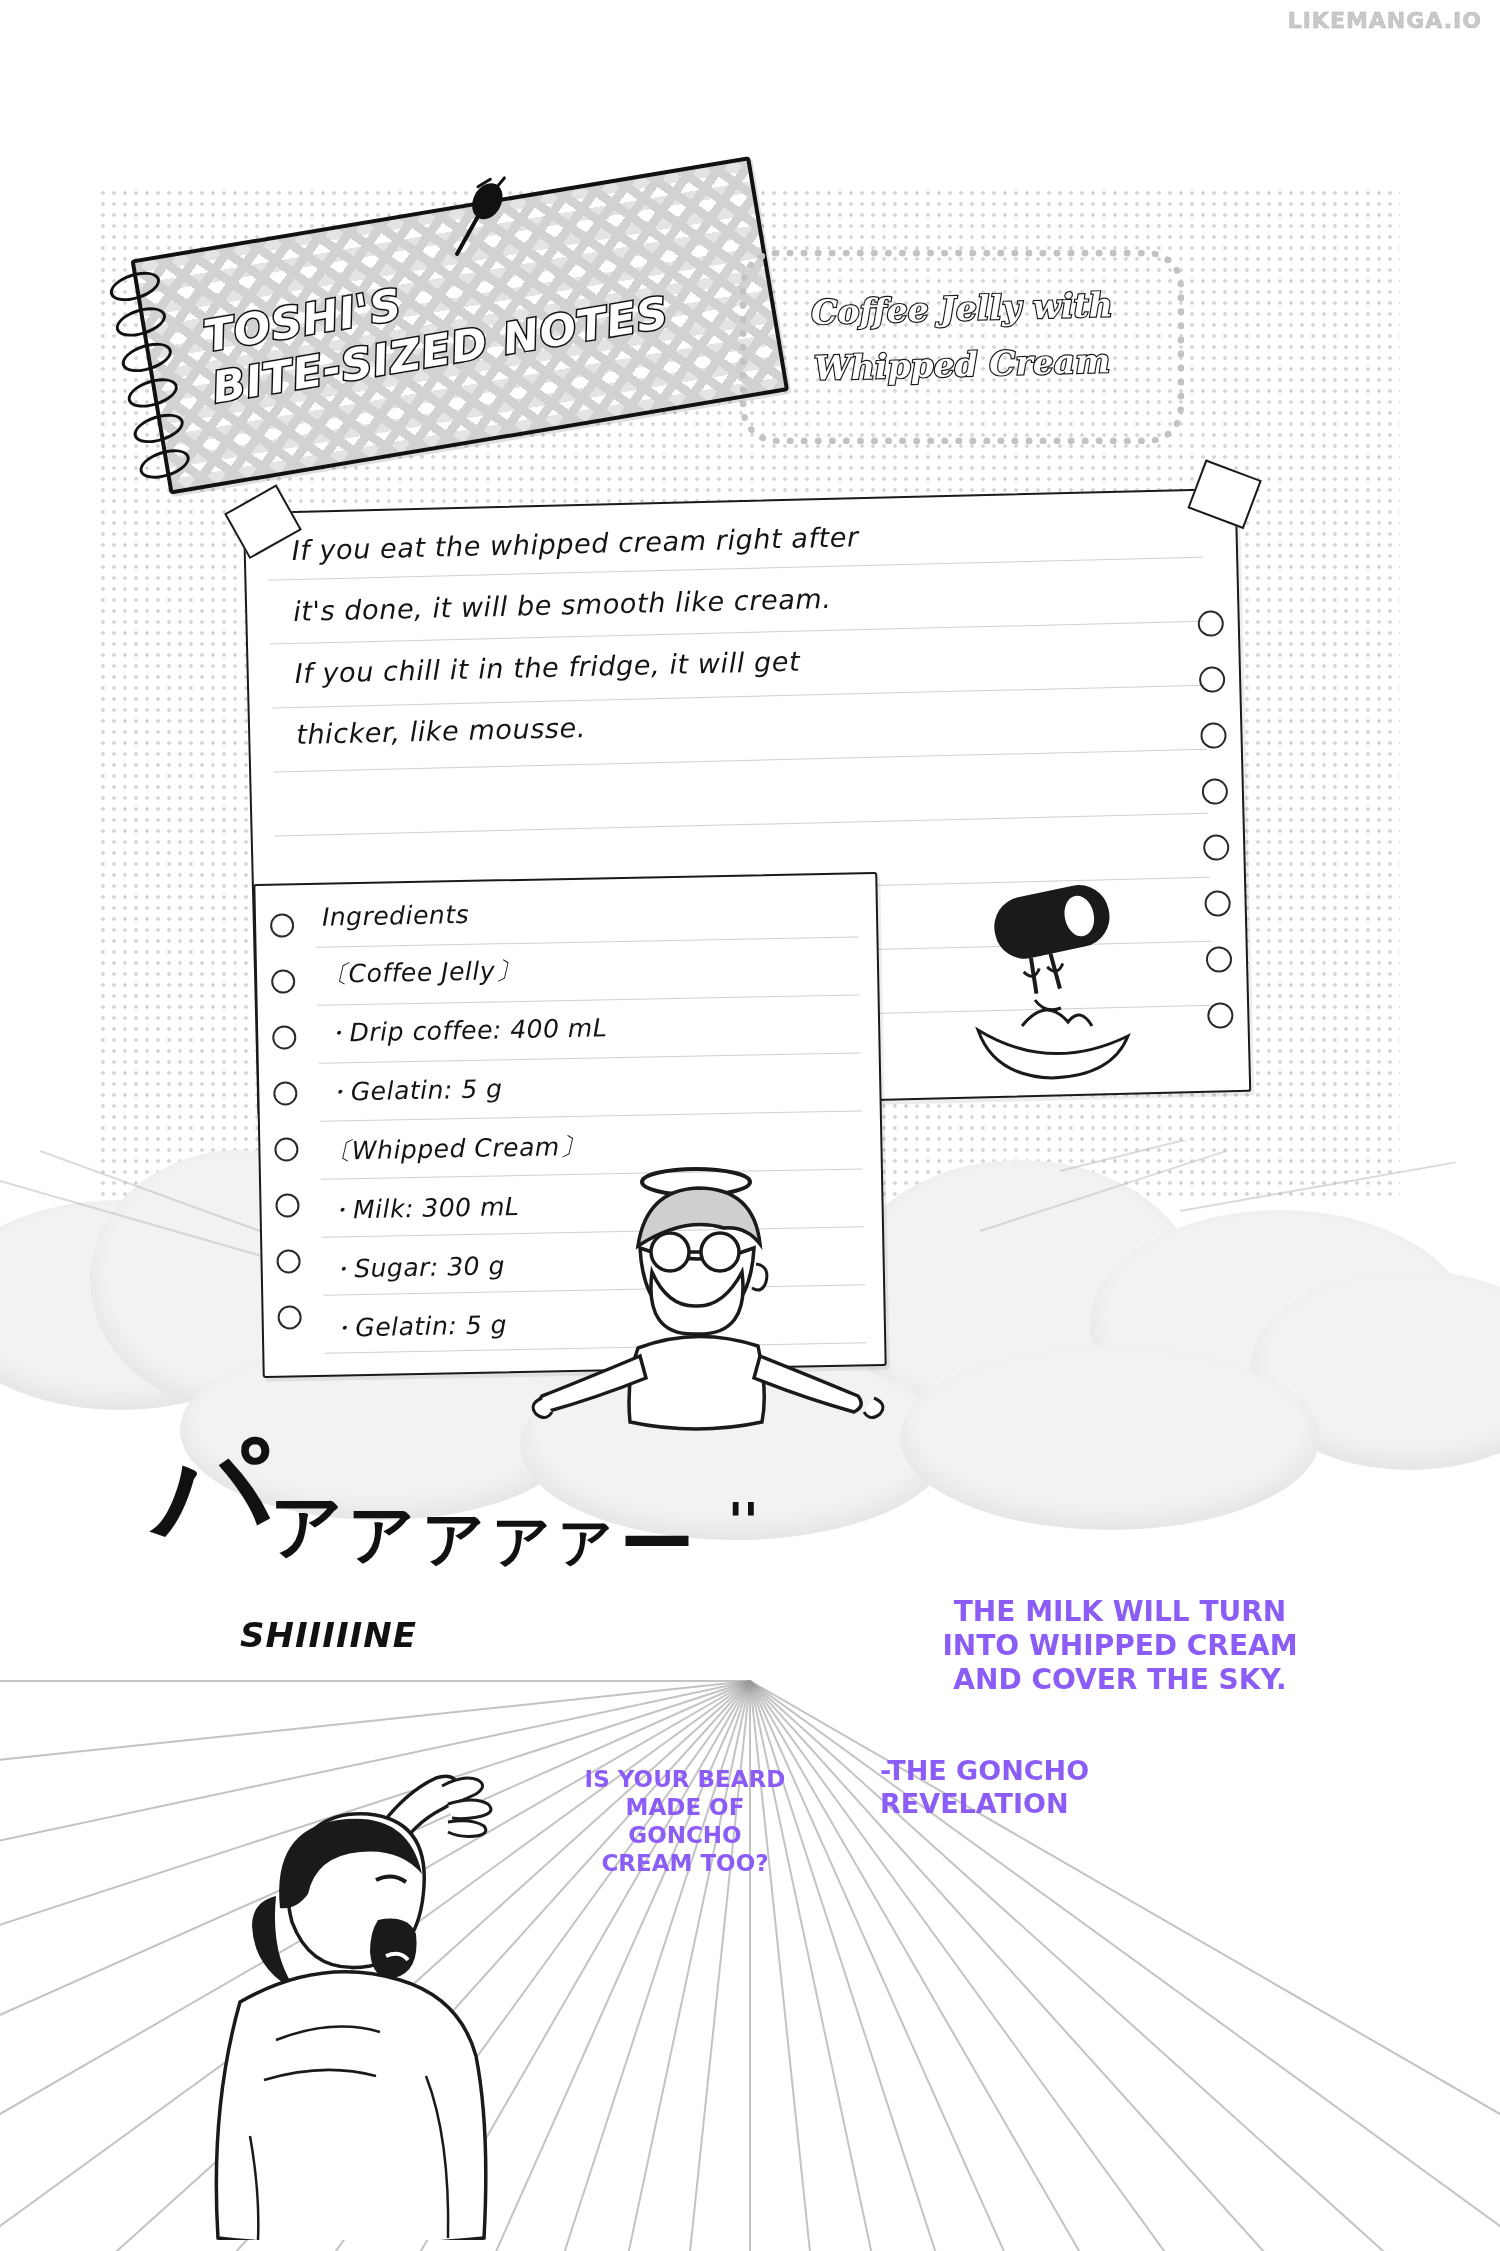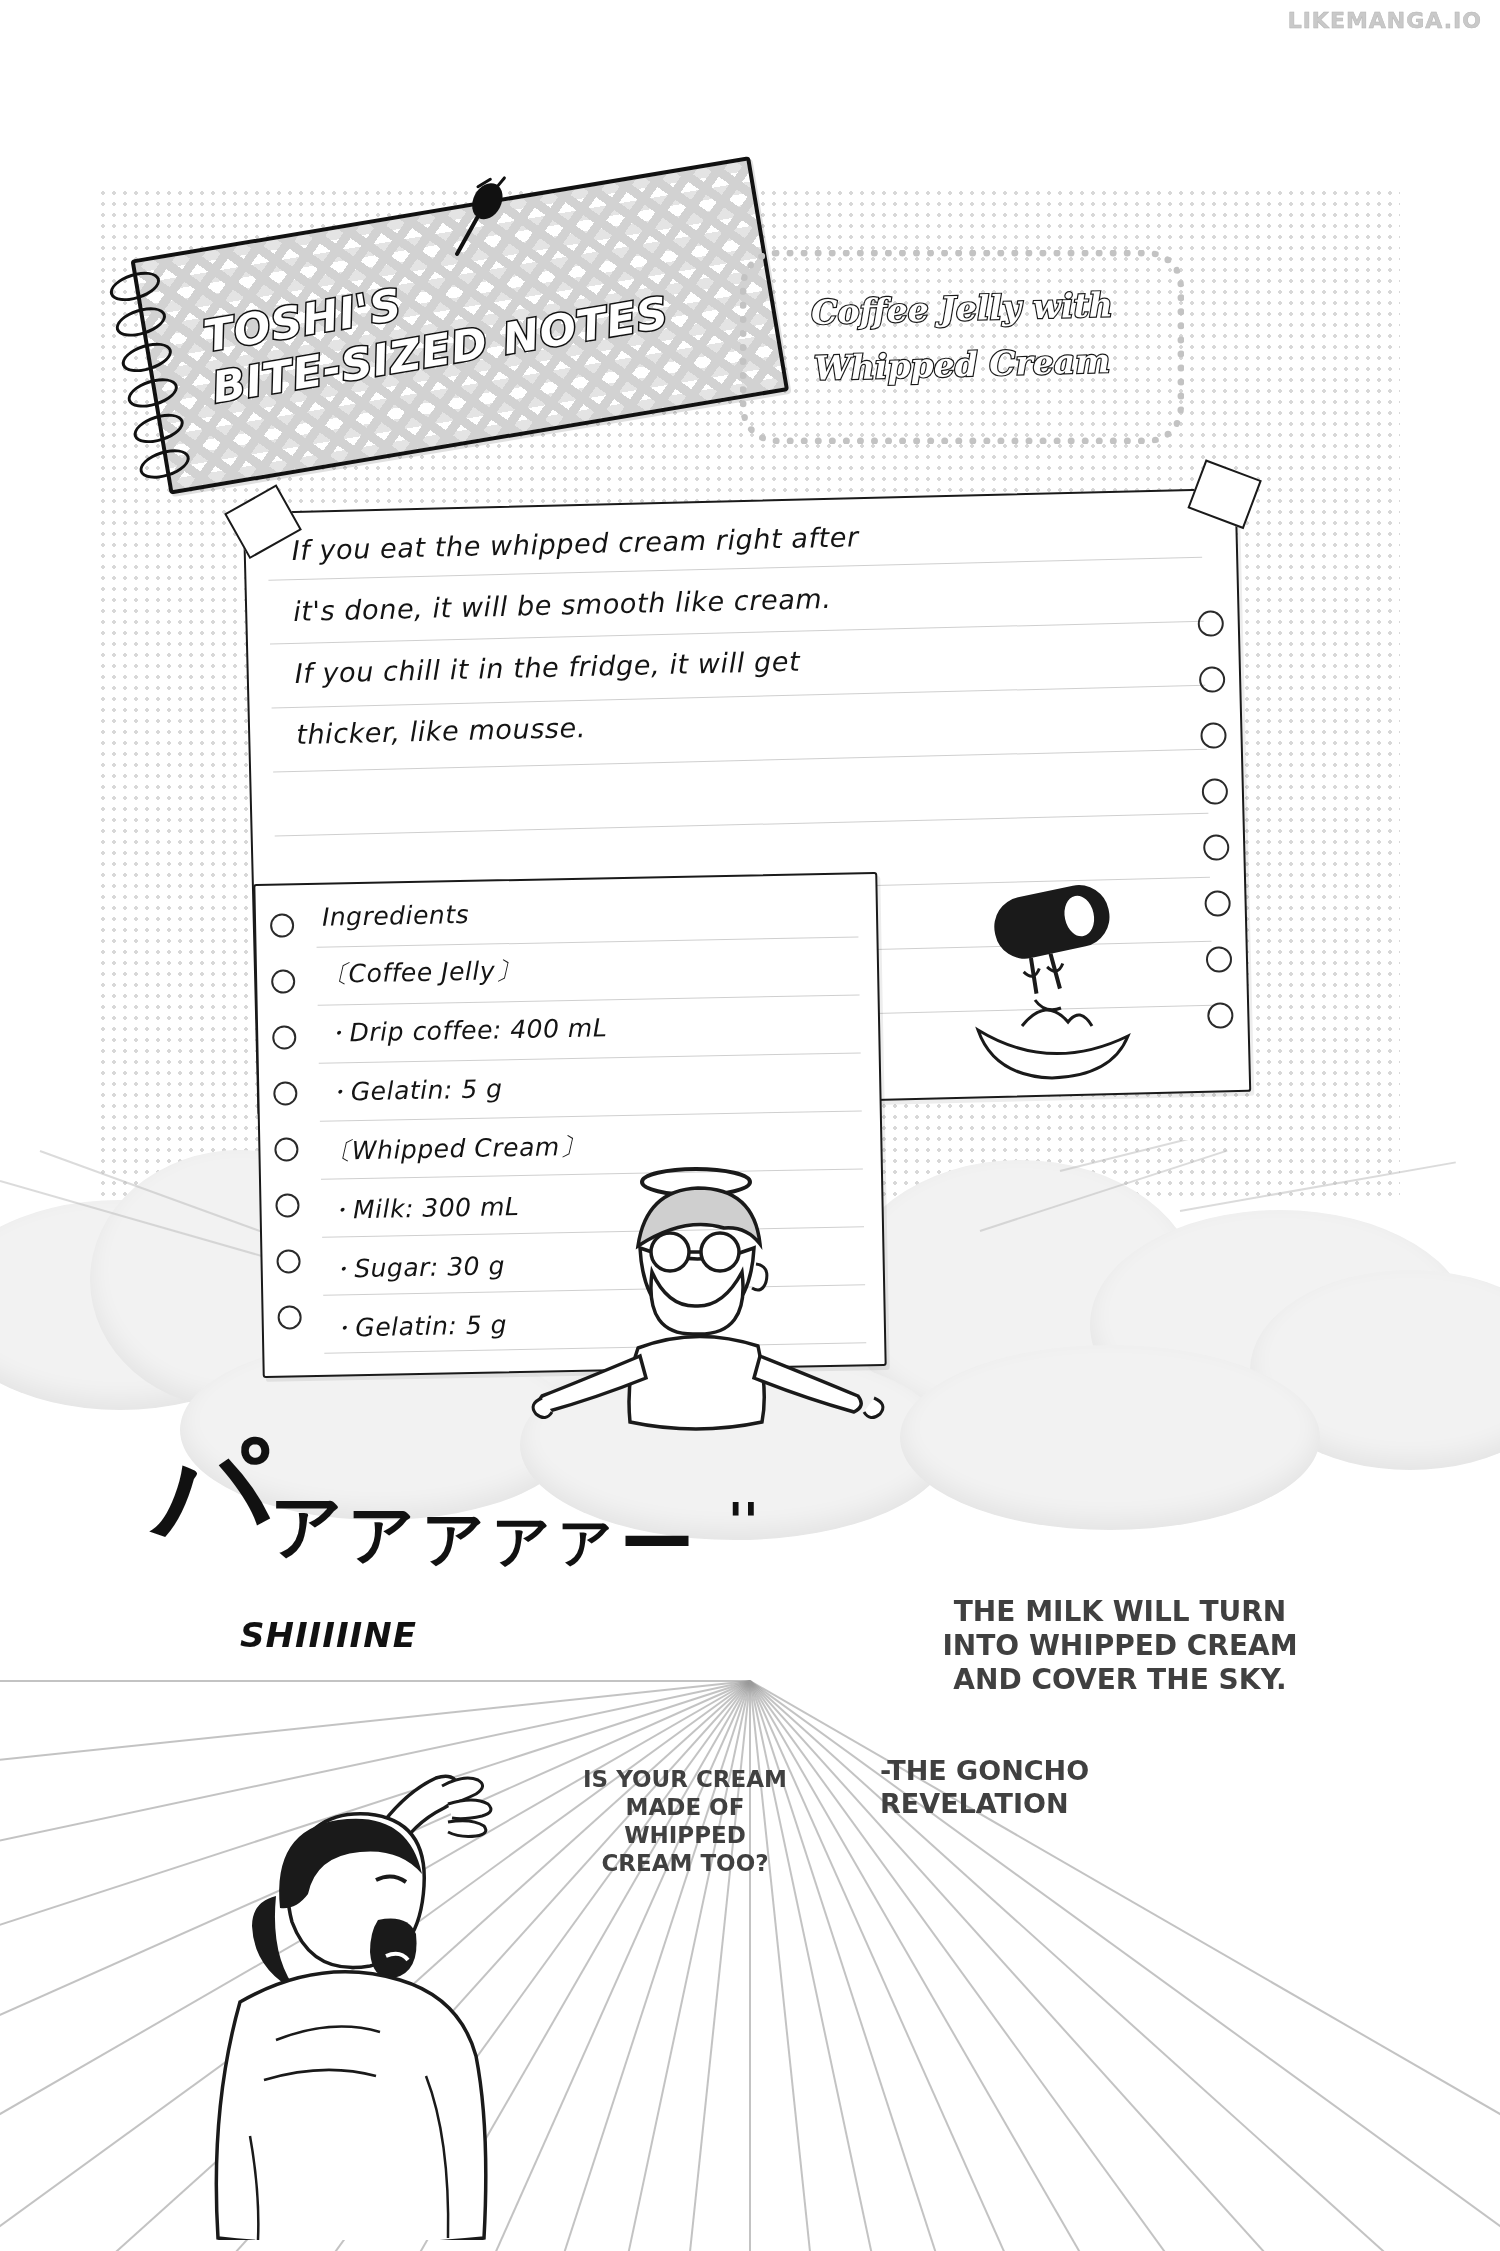--- a/index.html
+++ b/index.html
@@ -355,21 +355,21 @@
     top: 1740px;
     width: 440px;
     height: 500px;
   }
 
   
   .dlg {
     position: absolute;
     font-family: "DejaVu Sans", sans-serif;
     font-weight: bold;
-    color: #404040;
+    color: #8b5cf6;
     text-align: center;
     line-height: 1.22;
   }
   .dlg-beard {
     left: 580px;
     top: 1765px;
     width: 210px;
     font-size: 23px;
   }
   .dlg-milk {
@@ -610,15 +610,15 @@
 
     <path d="M60 262 q80 -46 160 -22 q60 18 76 76 q14 72 8 182 q-140 14 -266 0 q-8 -130 22 -236 z" fill="#ffffff" stroke="#1a1a1a" stroke-width="3.5"></path>
 
     <path d="M96 300 q56 -22 104 -8" stroke="#1a1a1a" stroke-width="2.5" fill="none"></path>
     <path d="M84 340 q60 -18 112 -4" stroke="#1a1a1a" stroke-width="2.5" fill="none"></path>
     <path d="M70 396 q10 56 8 104" stroke="#1a1a1a" stroke-width="2.5" fill="none"></path>
     <path d="M246 336 q24 62 22 162" stroke="#1a1a1a" stroke-width="2.5" fill="none"></path>
   </svg>
 </div>
 
-<div class="dlg dlg-beard">IS YOUR CREAM MADE OF WHIPPED CREAM TOO?</div>
+<div class="dlg dlg-beard">IS YOUR BEARD MADE OF GONCHO CREAM TOO?</div>
 <div class="dlg dlg-milk">THE MILK WILL TURN INTO WHIPPED CREAM AND COVER THE SKY.</div>
 <div class="dlg dlg-rev">-THE GONCHO REVELATION</div>
 
 </body></html>

